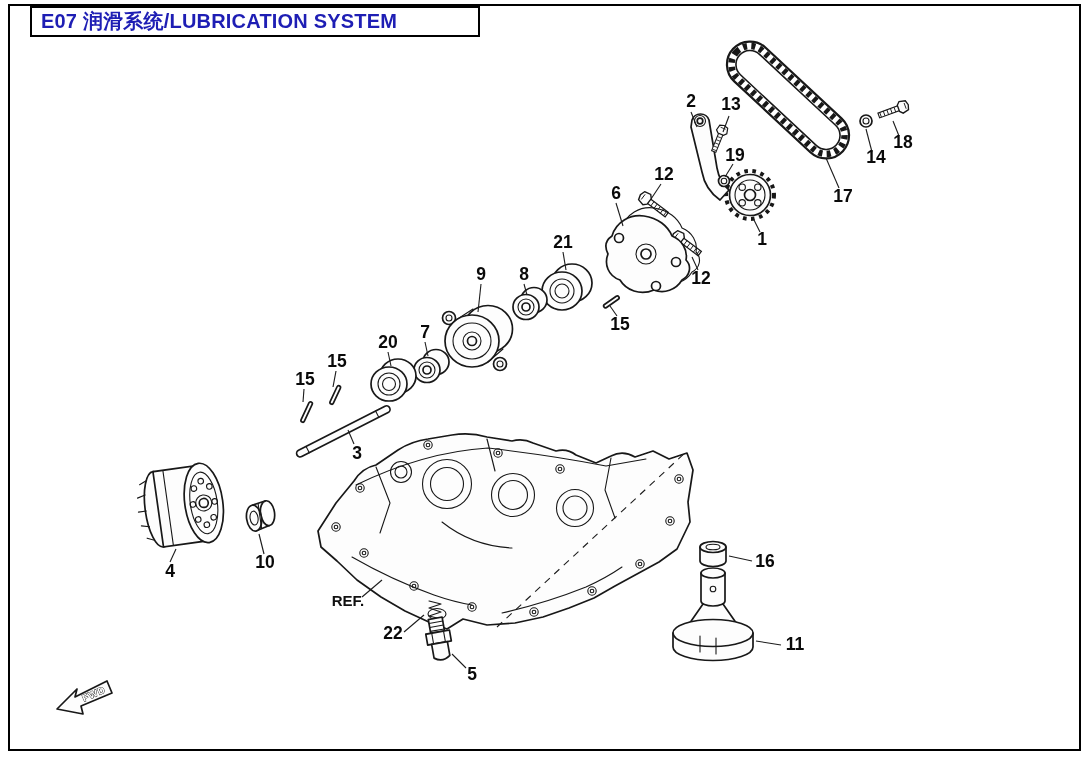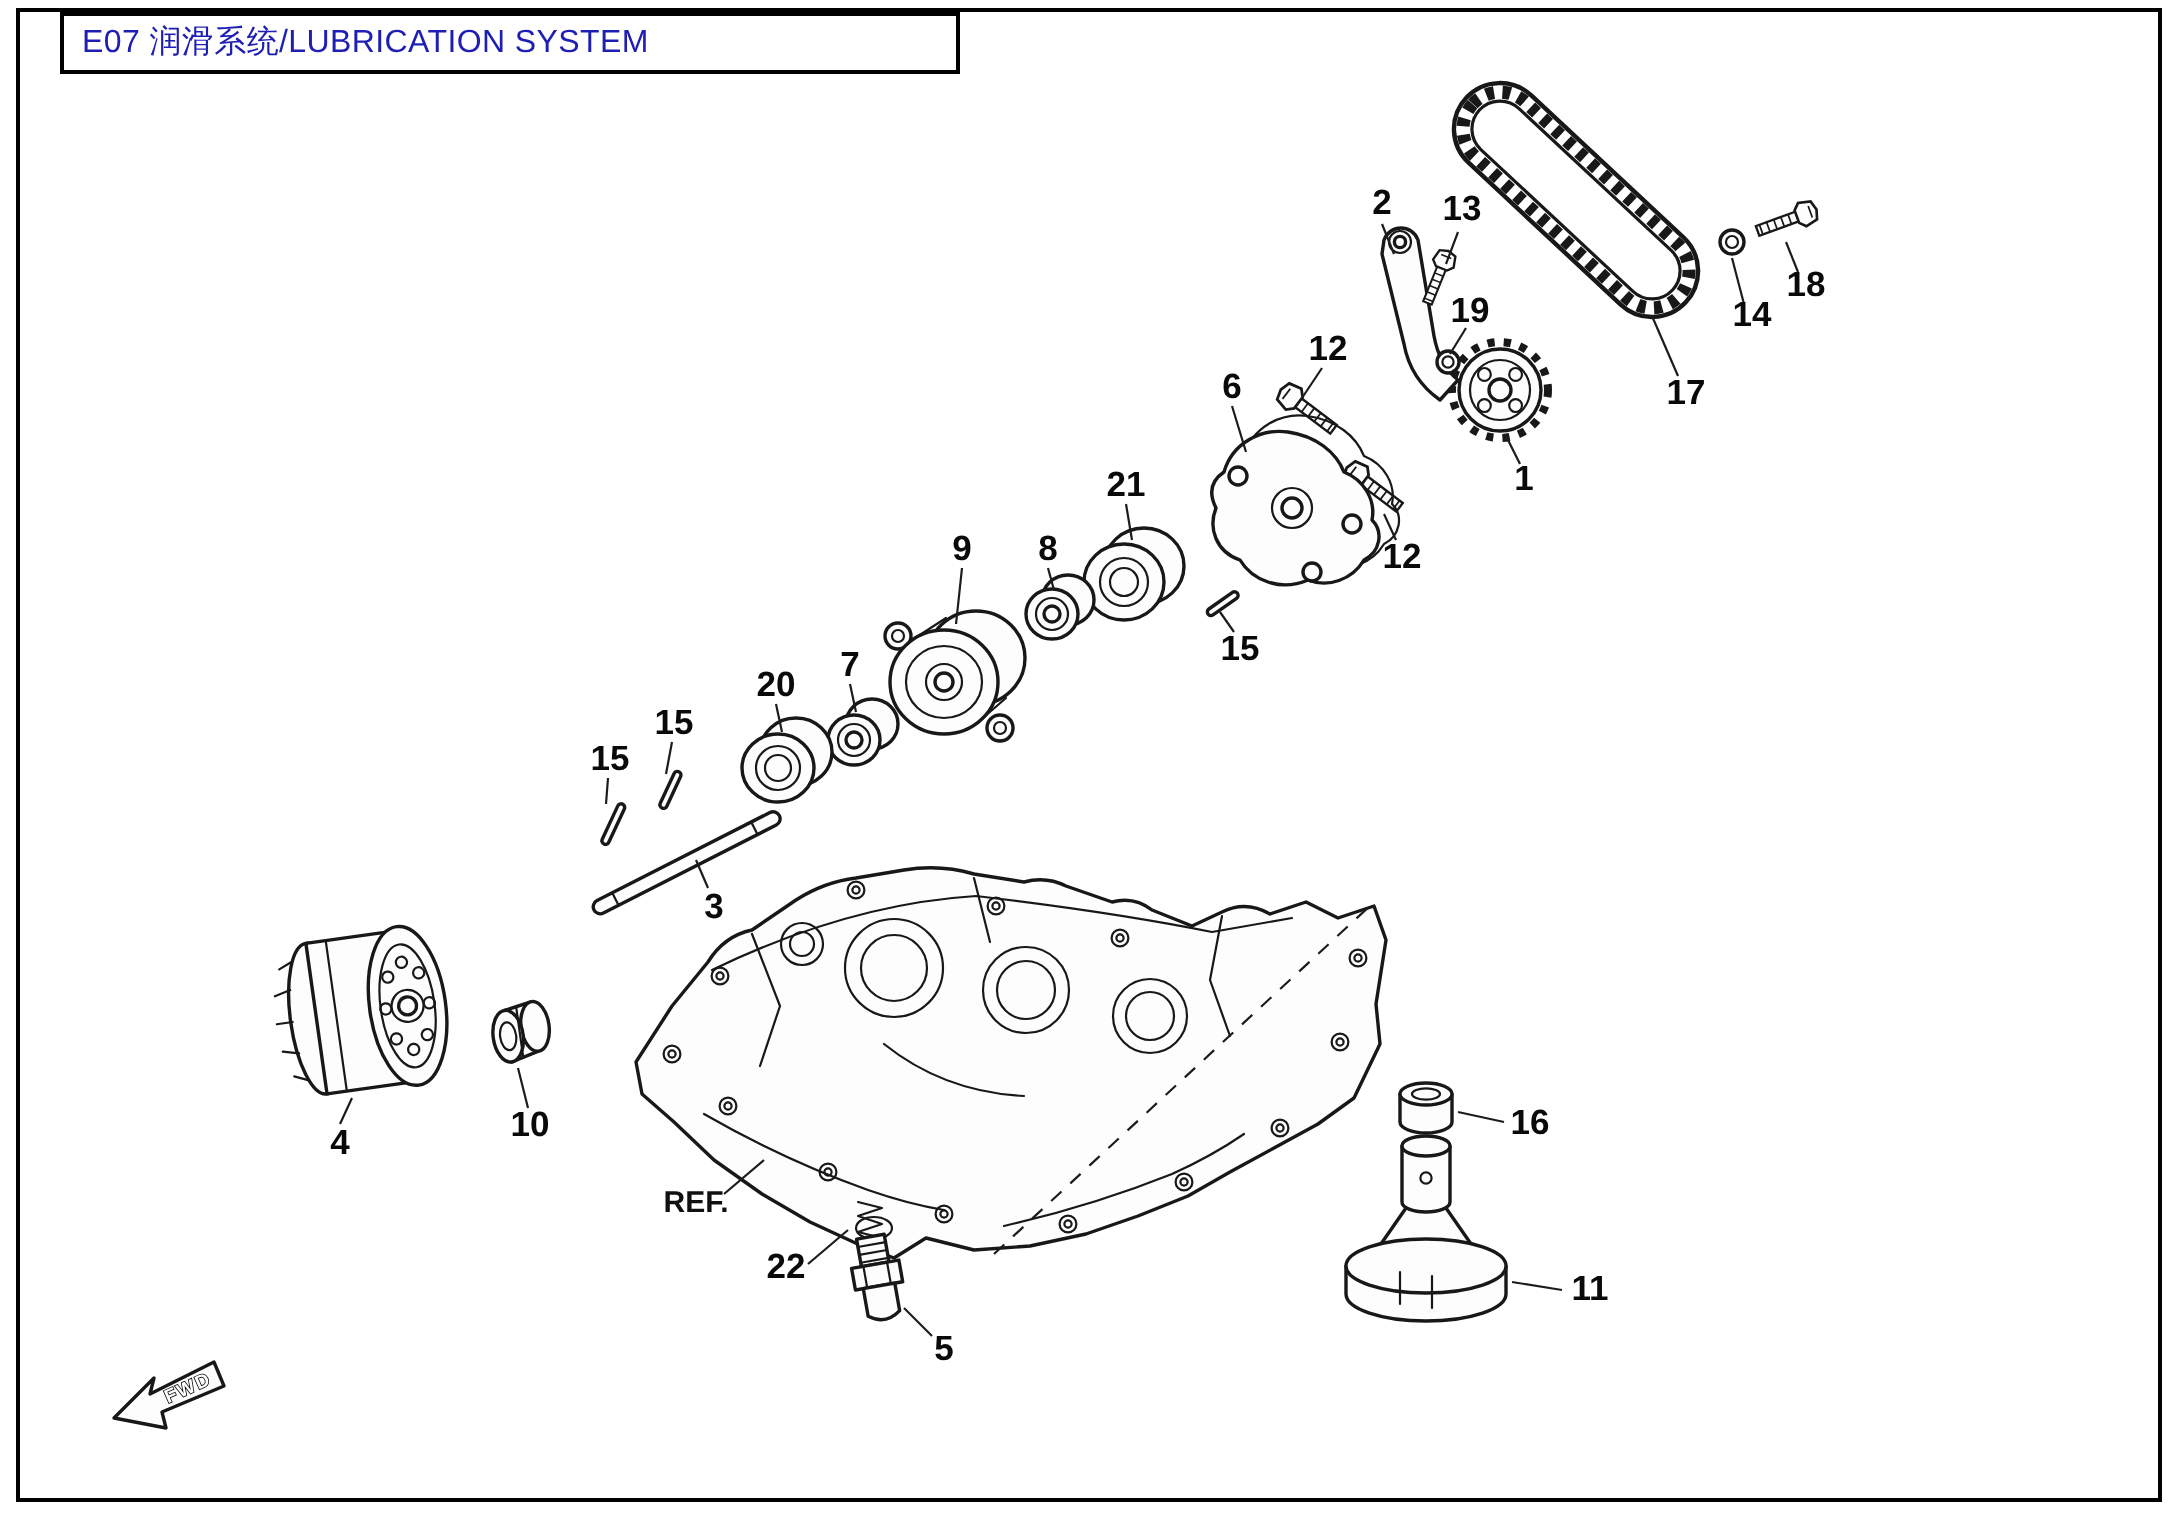--- a/index.html
+++ b/index.html
@@ -3,21 +3,21 @@
 <meta charset="utf-8">
 <style>
   html,body{margin:0;padding:0;background:#ffffff;}
   .page{position:relative;width:1090px;height:760px;background:#fff;overflow:hidden;
         font-family:"Liberation Sans",sans-serif;}
   .page-border{position:absolute;left:8px;top:4px;width:1073px;height:747px;
         border:2px solid #000;box-sizing:border-box;pointer-events:none;}
   .title-box{position:absolute;left:30px;top:6px;width:450px;height:31px;
         border:2px solid #000;box-sizing:border-box;background:#fff;
         display:flex;align-items:center;padding-left:9px;
-        font-size:16px;font-weight:normal;letter-spacing:.2px;white-space:nowrap;}
+        font-size:20px;font-weight:bold;letter-spacing:.2px;white-space:nowrap;}
   svg.diagram{position:absolute;left:0;top:0;}
   .callout{font-family:"Liberation Sans",sans-serif;font-weight:bold;font-size:17.5px;
         fill:#0a0a0a;text-anchor:middle;}
   .ref-text{font-family:"Liberation Sans",sans-serif;font-weight:bold;font-size:15px;
         fill:#101010;text-anchor:middle;}
   .fwd-text{font-family:"Liberation Sans",sans-serif;font-weight:bold;font-size:9.5px;
         fill:#ffffff;stroke:#000;stroke-width:.8;paint-order:stroke;text-anchor:middle;letter-spacing:1px;}
   .p{fill:#fdfdfd;stroke:#181818;stroke-width:1.7;stroke-linejoin:round;stroke-linecap:round;}
   .t{fill:none;stroke:#181818;stroke-width:1.1;stroke-linejoin:round;stroke-linecap:round;}
   .leader{stroke:#1c1c1c;stroke-width:1.1;}

